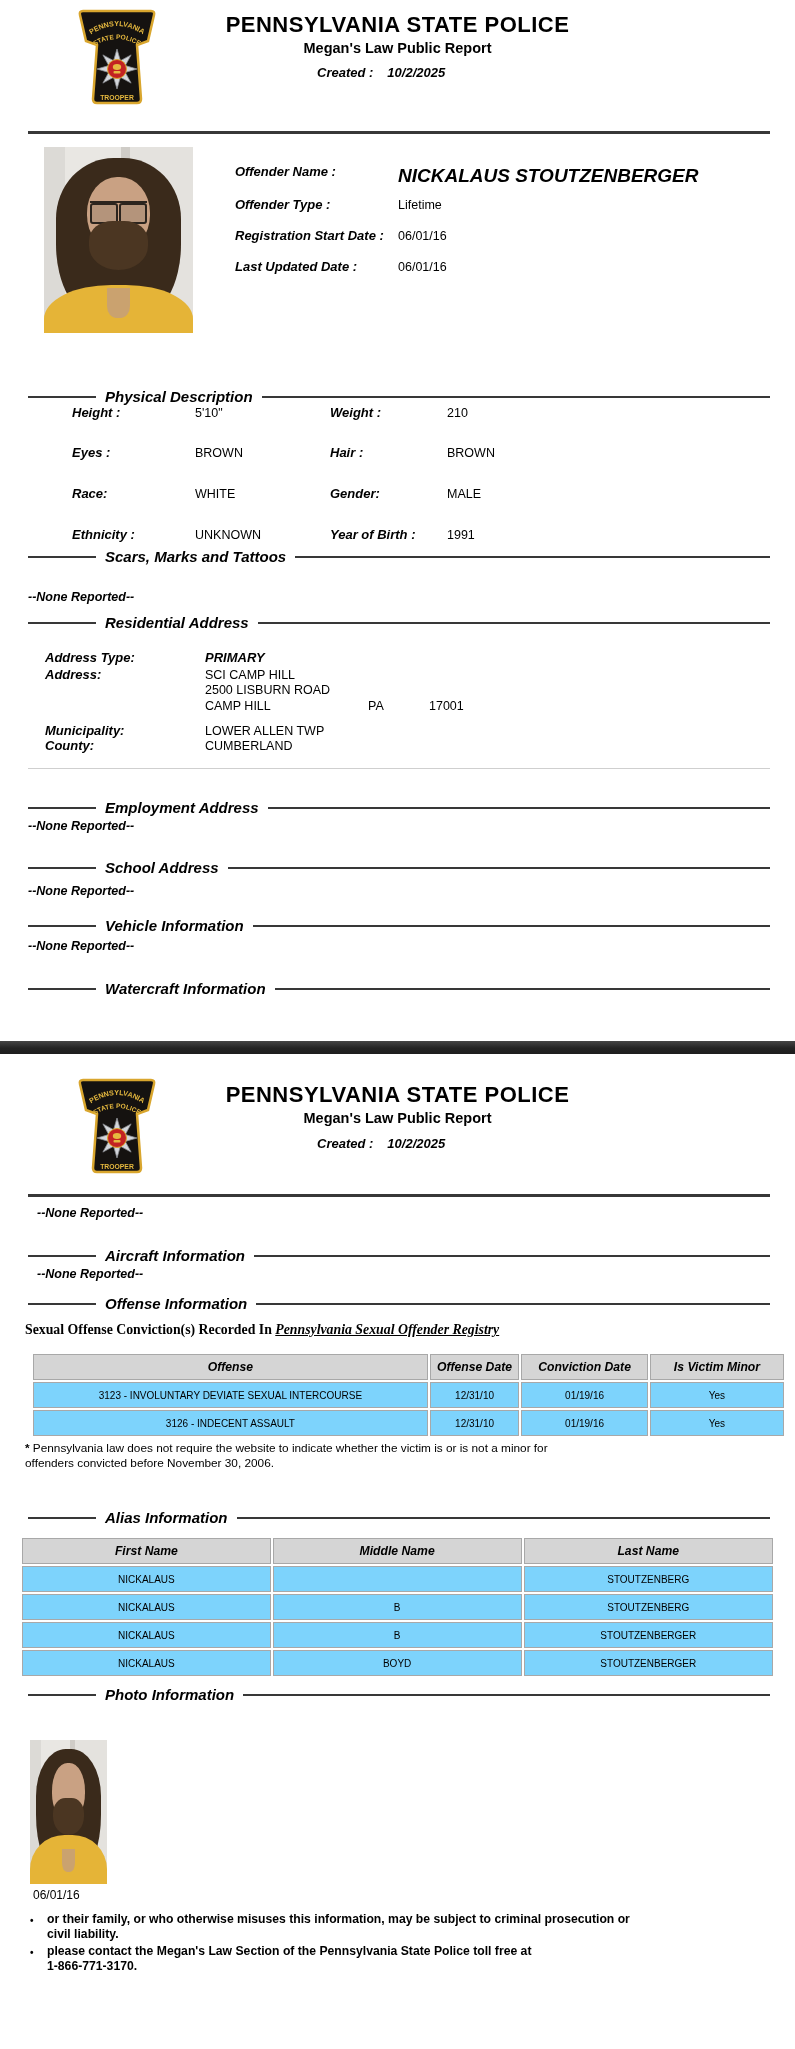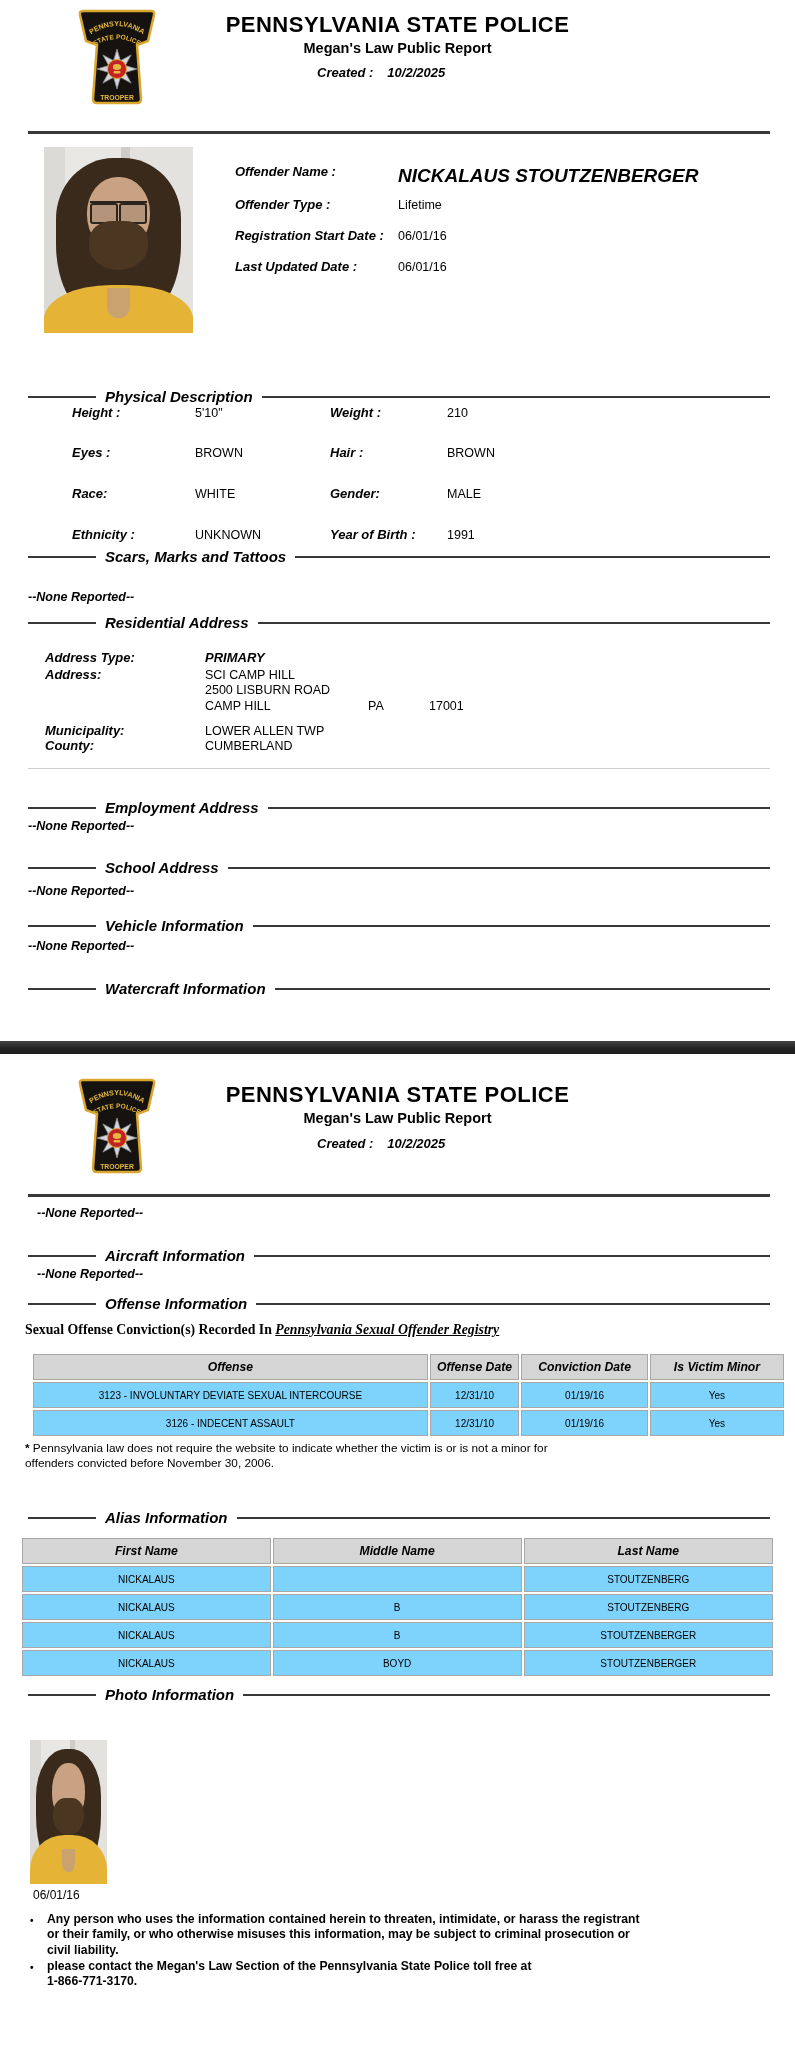--- a/index.html
+++ b/index.html
@@ -319,21 +319,20 @@
   <div class="beard"></div>
   <div class="shirt" style="height:34%;"></div>
   <div class="collar"></div>
 </div>
 <div class="abs photo-date" style="left:33px;top:1888px;">06/01/16</div>
 
 <div class="abs bullets" style="left:30px;top:1912px;width:720px;">
   <div class="bullet-row">
     <span class="mark">•</span>
     <span>
-      <span style="display:block">Any person who uses the information contained herein to threaten, intimidate, or harass the registrant</span>
       <span style="display:block">or their family, or who otherwise misuses this information, may be subject to criminal prosecution or</span>
       <span style="display:block">civil liability.</span>
     </span>
   </div>
   <div class="bullet-row">
     <span class="mark">•</span>
     <span>
       <span style="display:block">please contact the Megan's Law Section of the Pennsylvania State Police toll free at</span>
       <span style="display:block">1-866-771-3170.</span>
     </span>

